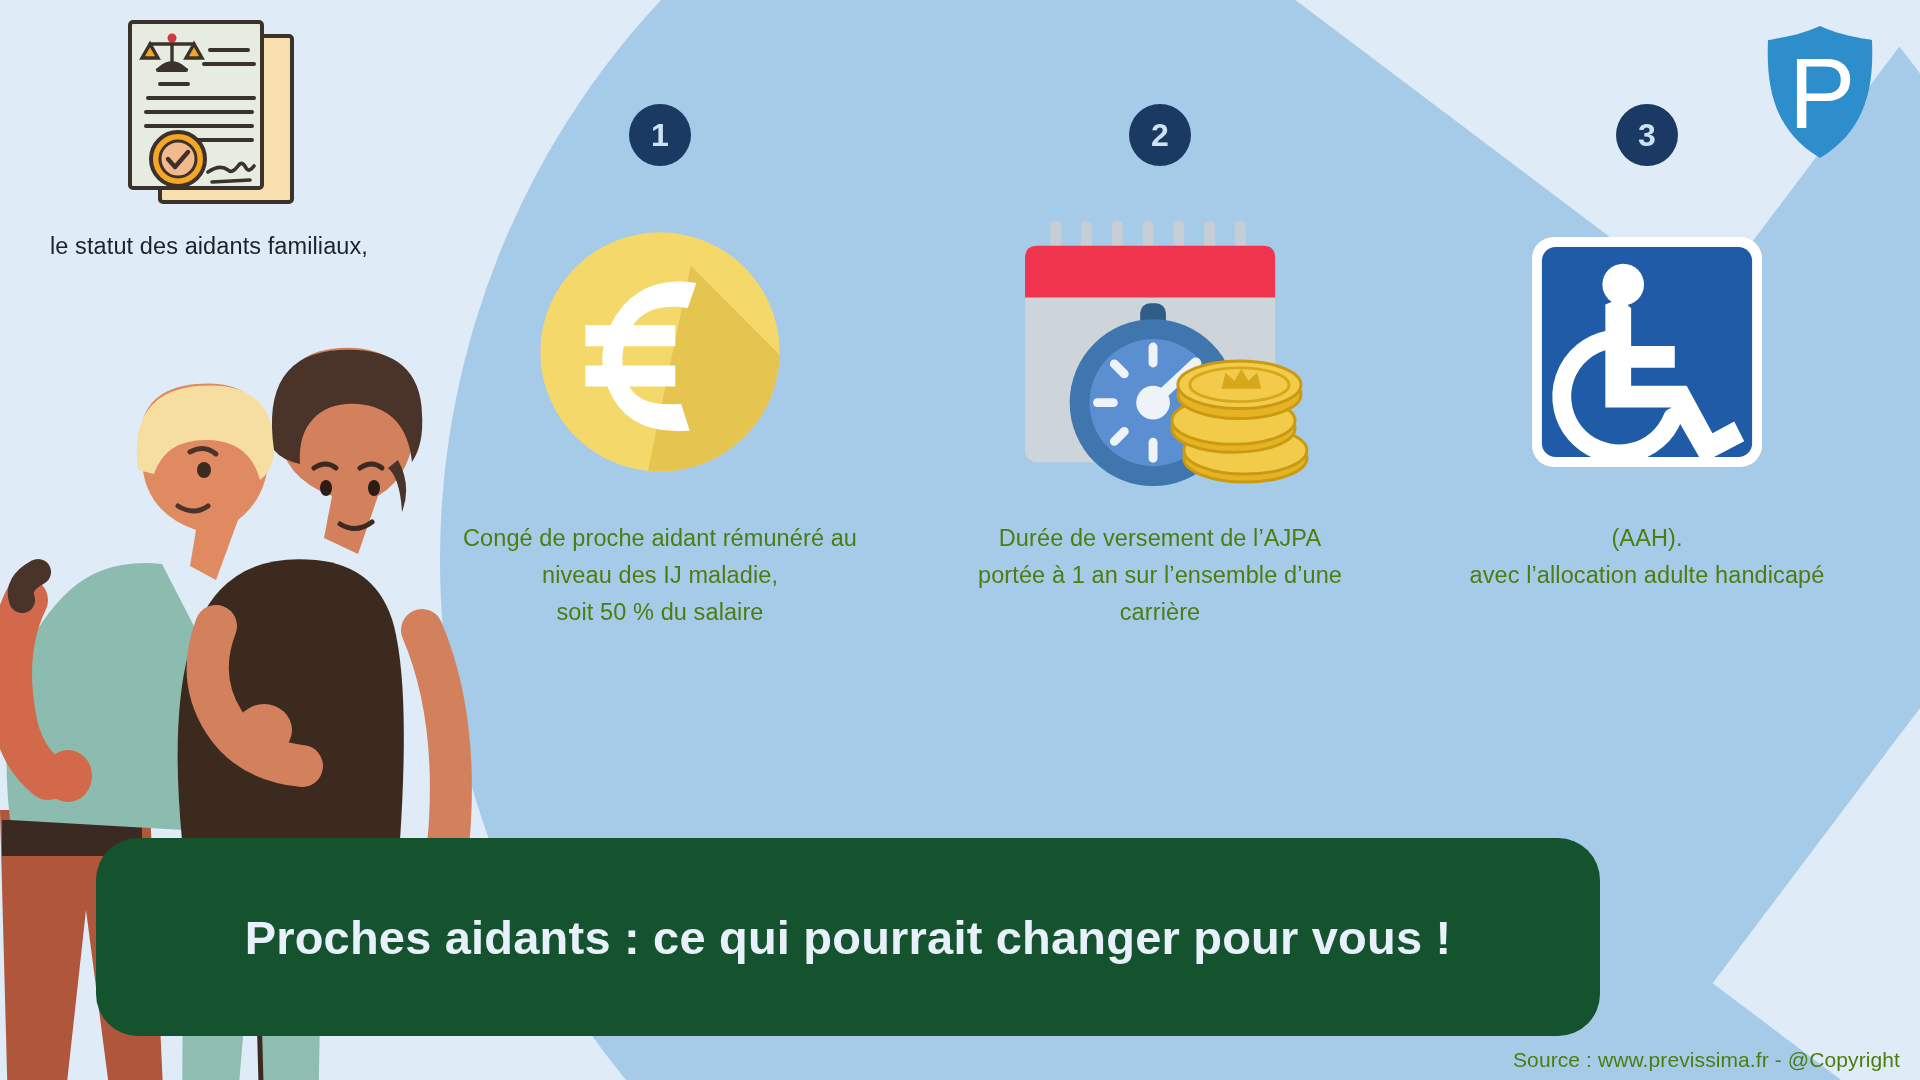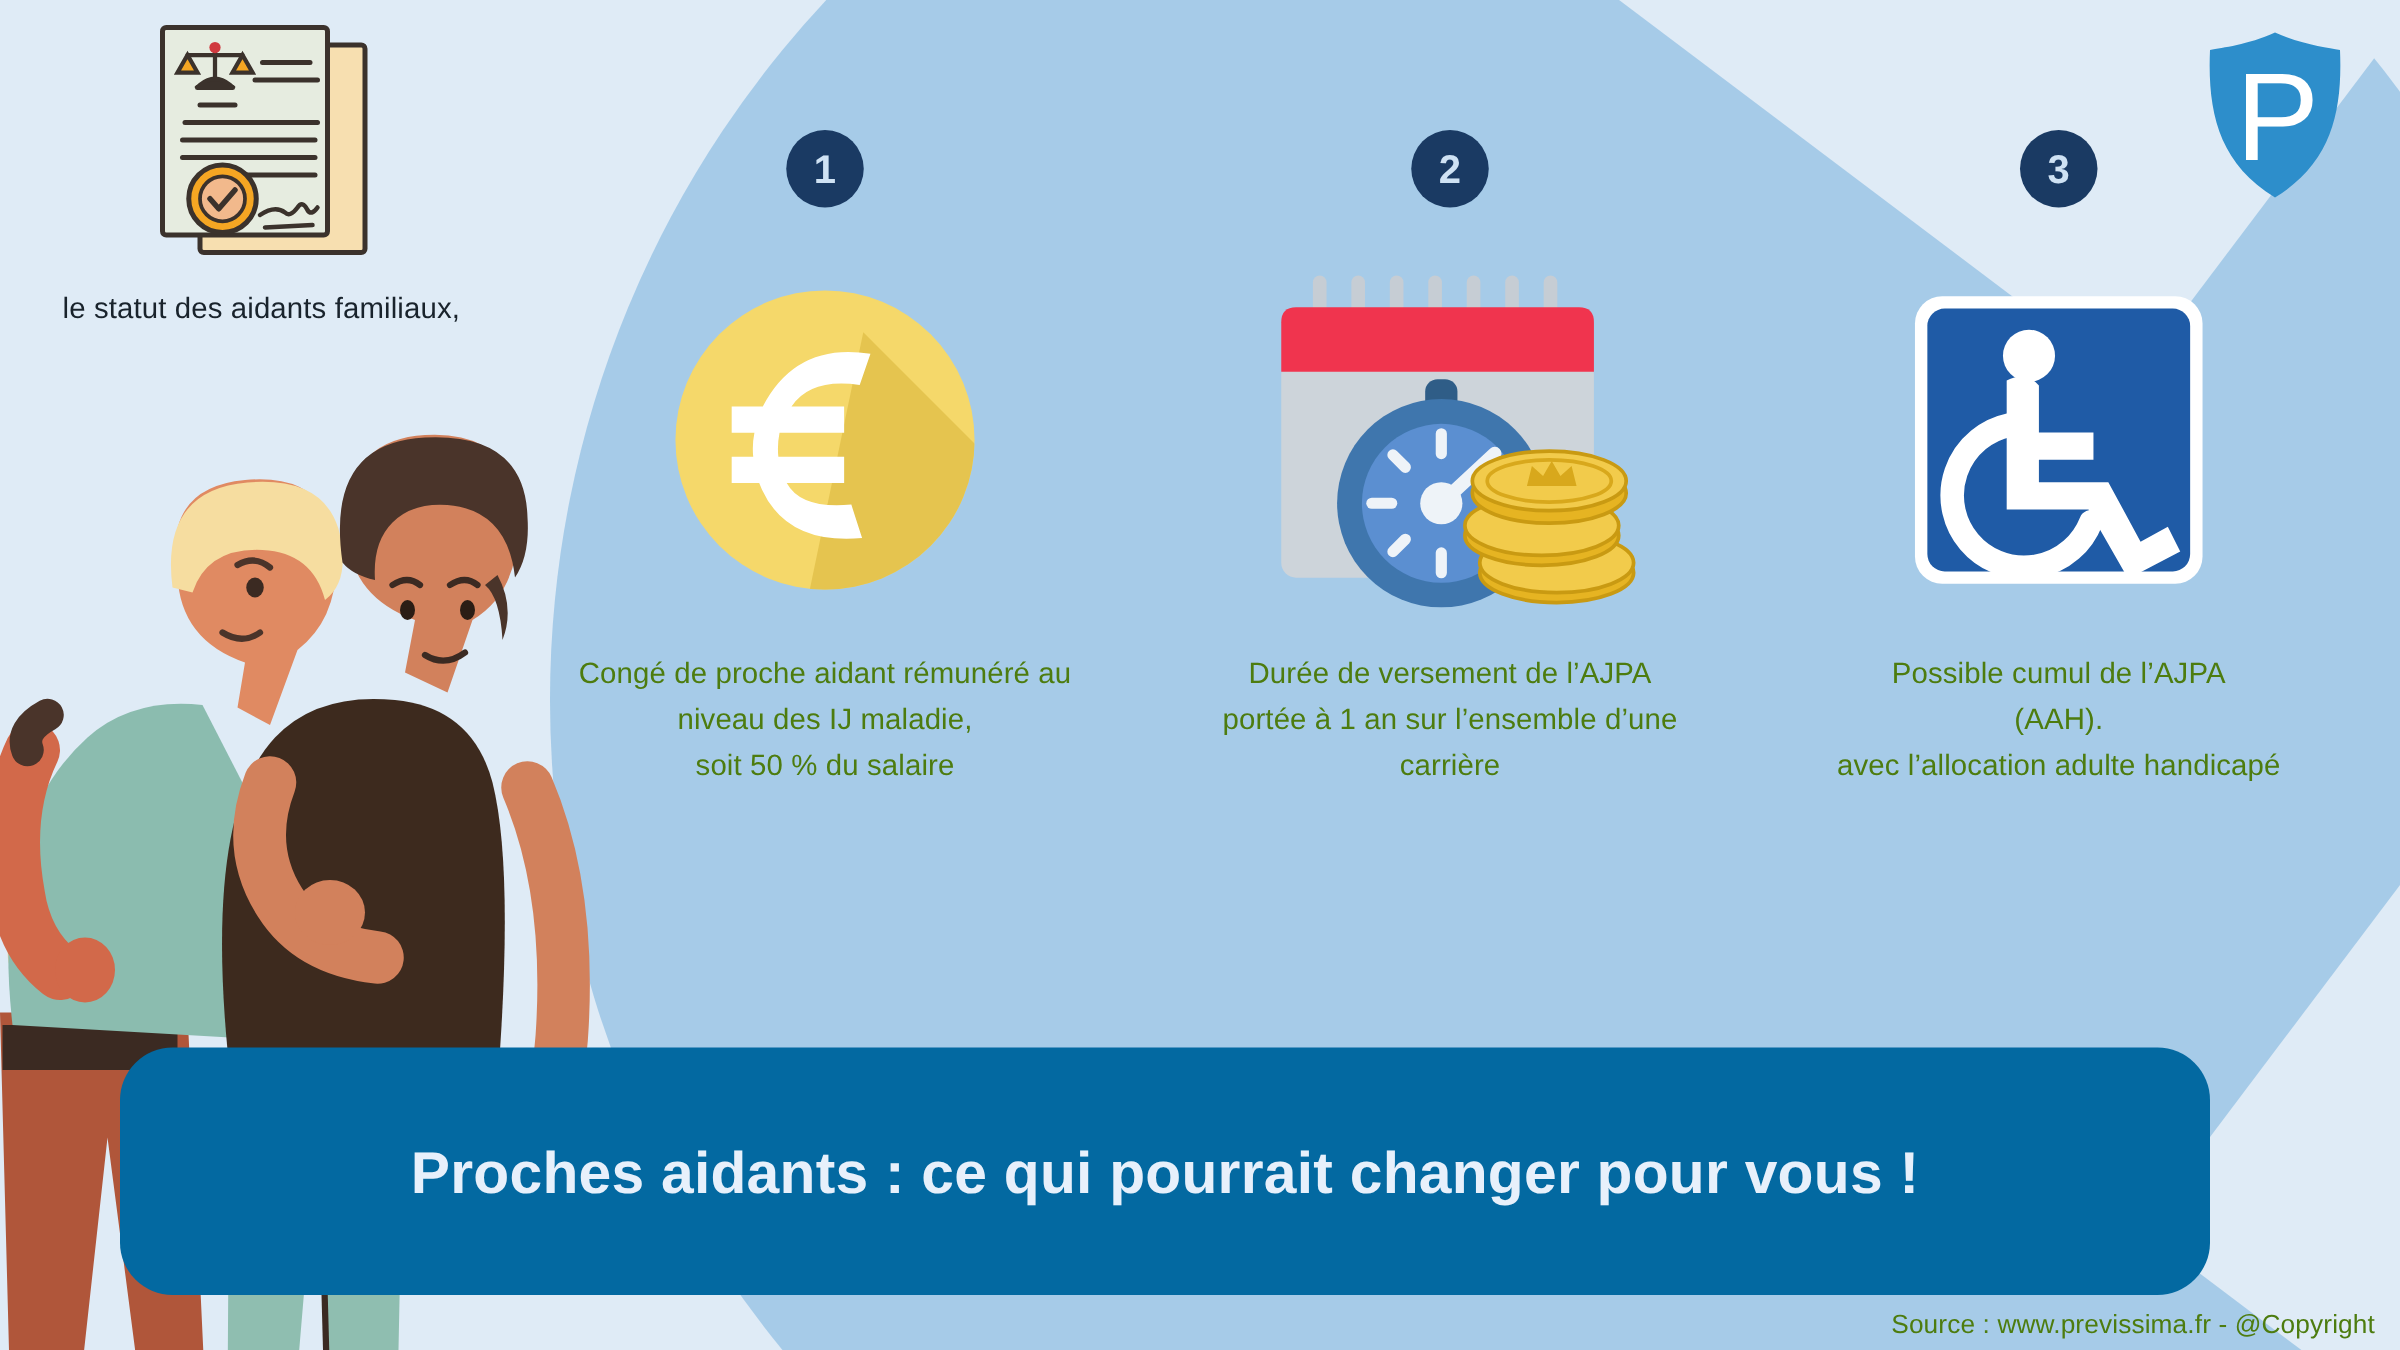--- a/index.html
+++ b/index.html
@@ -132,23 +132,23 @@
     line-height: 37px;
     color: #4d7c0f;
     letter-spacing: .1px;
   }
 
   
   .banner {
     position: absolute;
     left: 96px;
     top: 838px;
-    width: 1672px;
+    width: 1504px;
     height: 198px;
-    background: #0369a1;
+    background: #14532d;
     border-radius: 42px;
     display: flex;
     align-items: center;
     justify-content: center;
   }
   .banner-text {
     color: #e7f0fb;
     font-size: 47px;
     font-weight: 700;
     letter-spacing: .2px;
@@ -354,21 +354,20 @@
         <rect x="4" y="4" width="232" height="232" rx="22" fill="#ffffff"></rect>
         <rect x="14" y="14" width="212" height="212" rx="14" fill="#1f5ba6"></rect>
         <g fill="#ffffff">
           <circle cx="96" cy="52" r="21"></circle>
           <path d="M78 72 q16 -8 26 4 l0 38 l44 0 l0 22 l-44 0 l0 18 l56 0 l26 48 l22 -12 l10 20 l-42 22 l-32 -56 l-66 0 l0 -100 Z"></path>
         </g>
         <path d="M80 108 a58 58 0 1 0 66 78" fill="none" stroke="#ffffff" stroke-width="19" stroke-linecap="round"></path>
       </svg>
     </div>
     <div class="col-text">
-      <div>Possible cumul de l’AJPA</div>
       <div>(AAH).</div>
       <div>avec l’allocation adulte handicapé</div>
     </div>
   </div>
 
   <div class="banner">
     <div class="banner-text">Proches aidants : ce qui pourrait changer pour vous !</div>
   </div>
 
   <div class="source">Source : www.previssima.fr - @Copyright</div>

